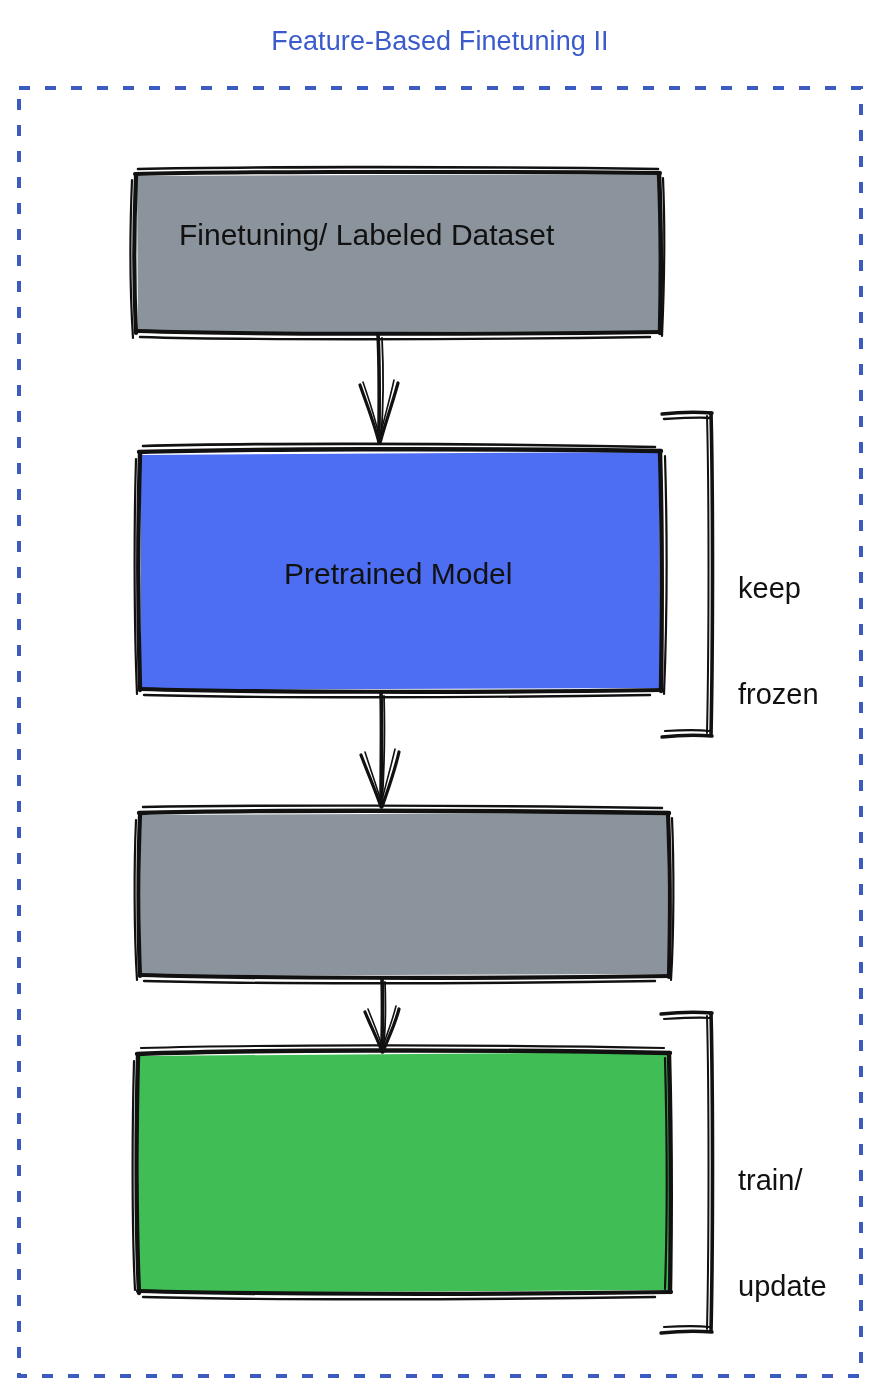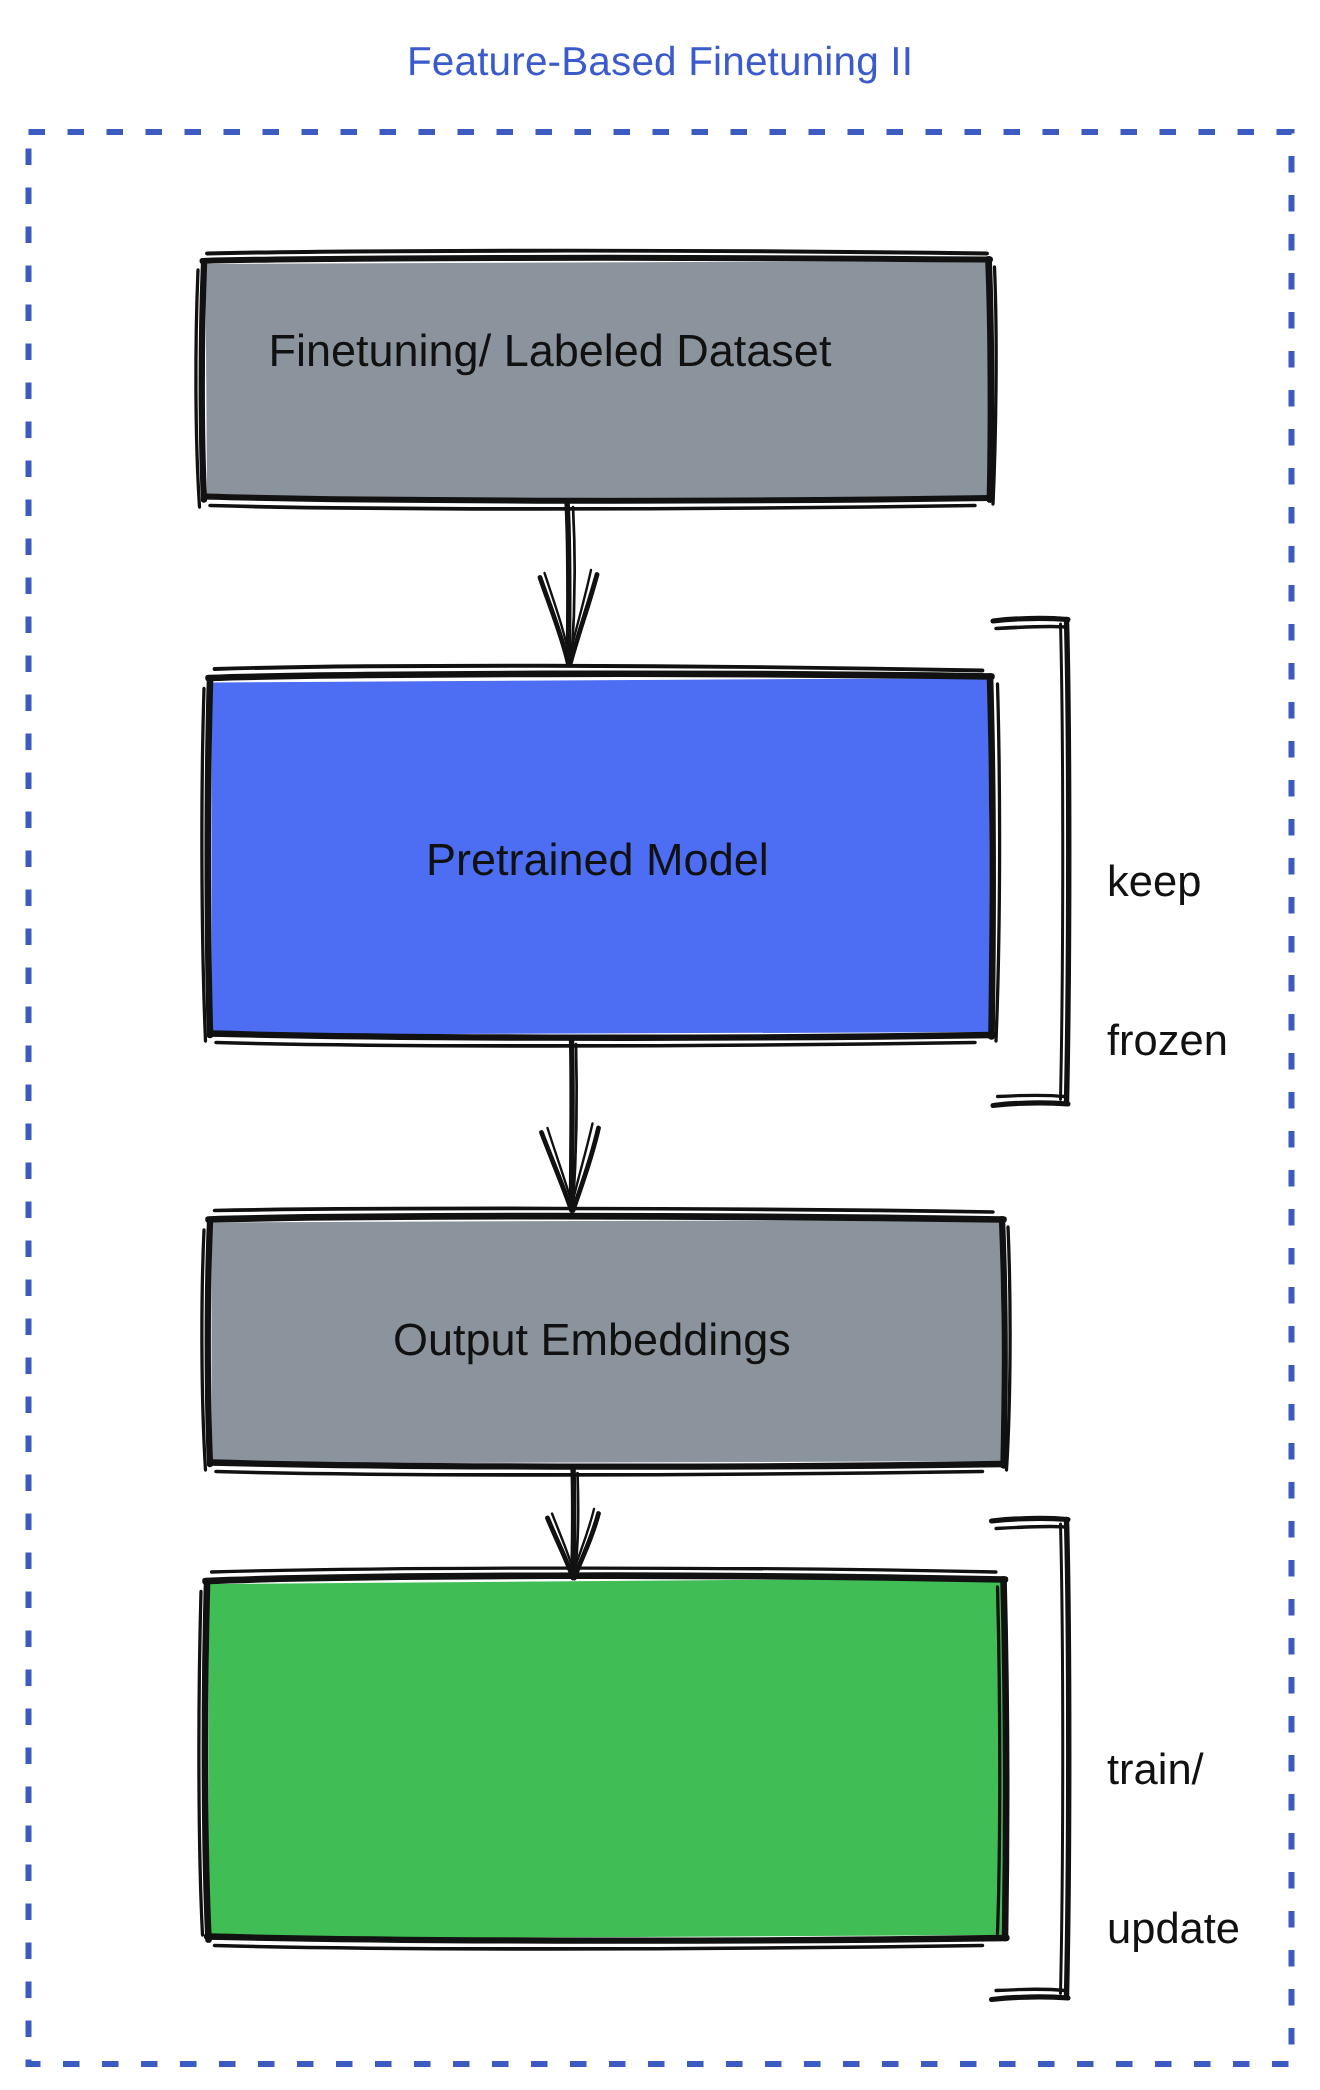--- a/index.html
+++ b/index.html
@@ -153,21 +153,20 @@
       <path d="M707,1016 C709,1092 709,1240 707,1329" fill="none" stroke="#111" stroke-width="2" stroke-linecap="round"></path>
       <path d="M661,1333 C680,1331 700,1331 712,1332" fill="none" stroke="#111" stroke-width="3.4" stroke-linecap="round"></path>
       <path d="M664,1327 C682,1326 700,1326 710,1327" fill="none" stroke="#111" stroke-width="2.2" stroke-linecap="round"></path>
     </g>
   </svg>
 
   <div class="node-label" style="left:179px; top:219px;">Finetuning/ Labeled Dataset</div>
 
   <div class="node-label" style="left:284px; top:558px;">Pretrained Model</div>
 
-  <div class="node-label" style="left:262px; top:878px;">Output Embeddings</div>
 
 
   <div class="bracket-label" style="left:738px; top:500px;">
     <div>keep</div>
     <div>frozen</div>
   </div>
 
   <div class="bracket-label" style="left:738px; top:1092px;">
     <div>train/</div>
     <div>update</div>

